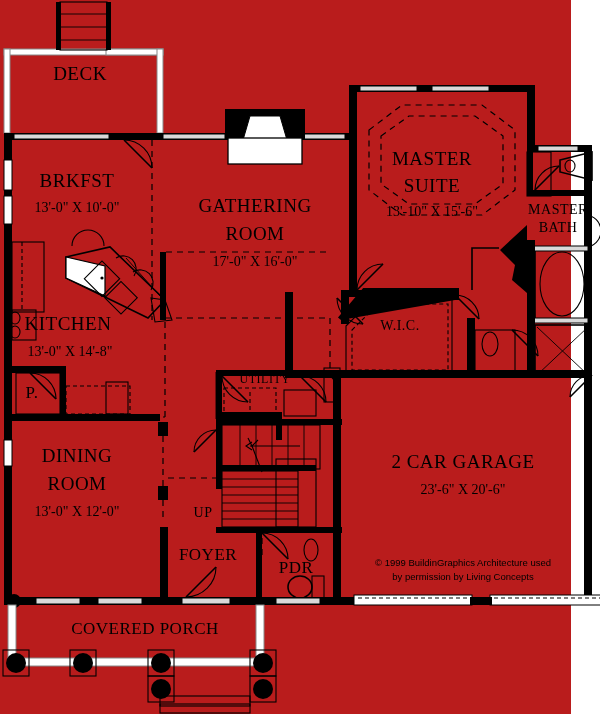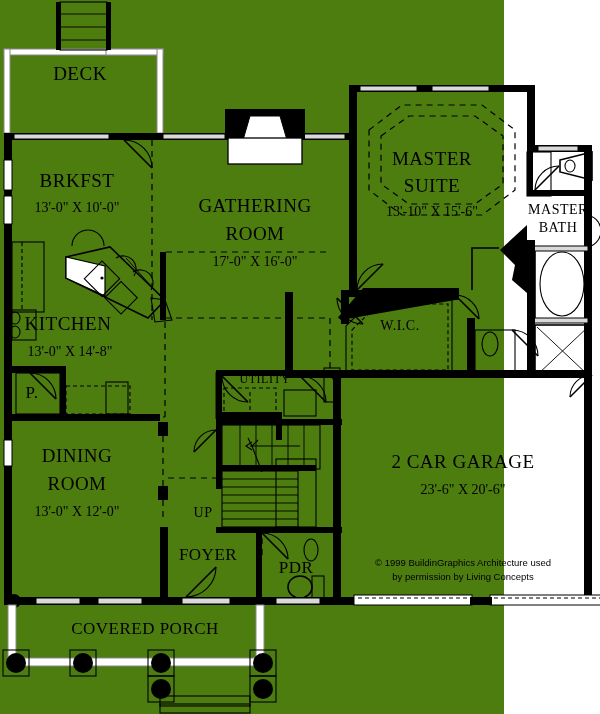--- a/index.html
+++ b/index.html
@@ -1,18 +1,18 @@
 <!DOCTYPE html>
 <html><head>
 <meta charset="utf-8">
 <style>
   html,body{margin:0;padding:0;background:#ffffff;}
   body{width:600px;height:714px;overflow:hidden;
        font-family:"Liberation Serif", serif;color:#000;}
-  #plan{position:relative;width:504px;height:714px;background:#4d7c0f;}
+  #plan{position:relative;width:571px;height:714px;background:#b91c1c;}
   svg{display:block;}
   .room-label{font-family:"Liberation Serif", serif;font-weight:400;
               text-anchor:middle;fill:#000;letter-spacing:0.5px;}
   .rl-big{font-size:19px;}
   .rl-med{font-size:17px;}
   .rl-small{font-size:14px;}
   .rl-tiny{font-size:12px;}
   .dim{font-family:"Liberation Serif", serif;font-size:14px;text-anchor:middle;fill:#000;}
   .copyright{font-family:"Liberation Sans", sans-serif;font-size:9.5px;
              text-anchor:middle;fill:#000;}

